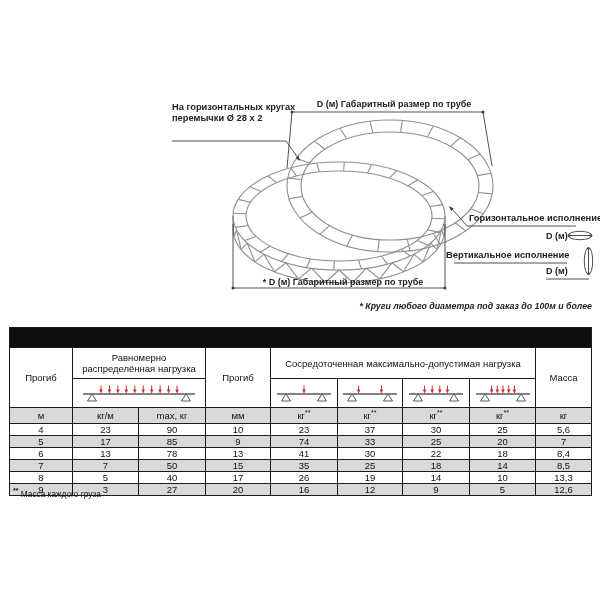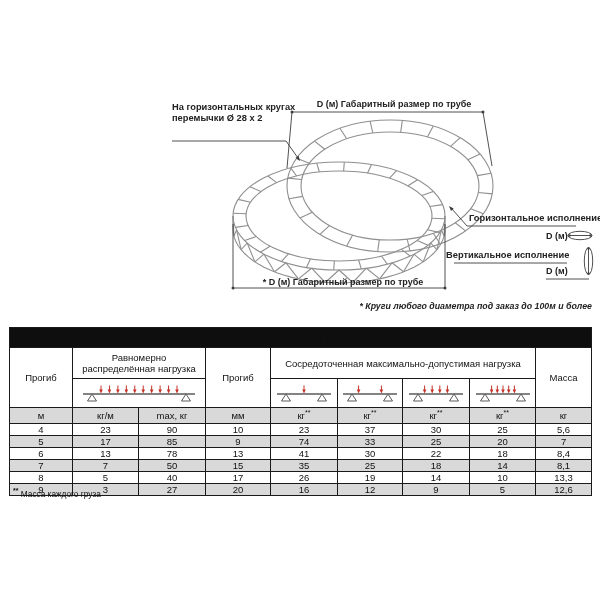--- a/index.html
+++ b/index.html
@@ -331,21 +331,21 @@
         </tr>
         <tr class="alt">
           <td>7</td>
           <td>7</td>
           <td>50</td>
           <td>15</td>
           <td>35</td>
           <td>25</td>
           <td>18</td>
           <td>14</td>
-          <td>8,1</td>
+          <td>8,5</td>
         </tr>
         <tr>
           <td>8</td>
           <td>5</td>
           <td>40</td>
           <td>17</td>
           <td>26</td>
           <td>19</td>
           <td>14</td>
           <td>10</td>

